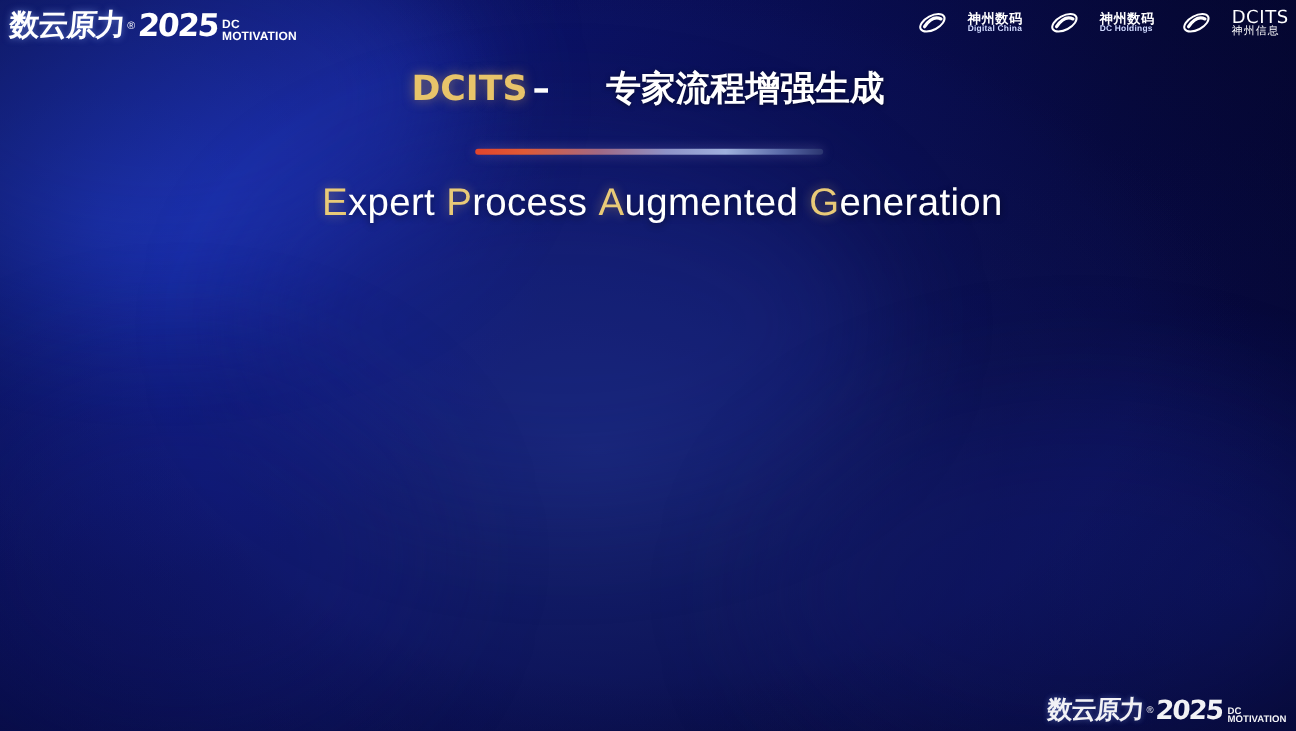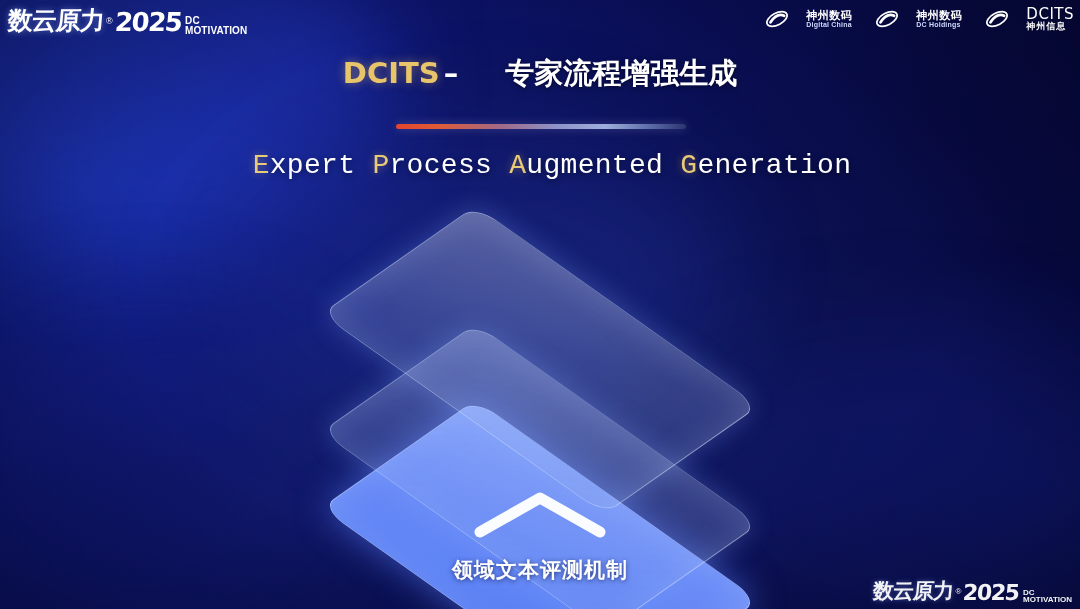--- a/index.html
+++ b/index.html
@@ -65,43 +65,43 @@
     position:absolute; right:6px; top:6px; display:flex; align-items:center; gap:22px;
   }
   .partner{ display:flex; align-items:center; gap:16px; }
   .swirl{ width:26px; height:26px; flex:0 0 26px; }
   .p-txt{ display:flex; flex-direction:column; line-height:1.0; }
   .p-cn{ font-size:11px; font-weight:bold; color:#fff; letter-spacing:.5px;
          font-family:"DejaVu Sans",sans-serif; white-space:nowrap; }
   .p-en{ font-size:7px; font-weight:bold; color:#cfd9ff; letter-spacing:.2px; white-space:nowrap; }
   .p-big{ font-size:15px; font-weight:normal; color:#fff; letter-spacing:.5px;
           font-family:"DejaVu Sans",sans-serif; }
-  .p-small-cn{ font-size:9px; font-weight:bold; color:#fff; letter-spacing:1px;
+  .p-small-cn{ font-size:9px; font-weight:normal; color:#fff; letter-spacing:1px;
                font-family:"DejaVu Sans",sans-serif; }
 
   
   .title-main{
     position:absolute; left:0; right:0; top:54px; text-align:center;
     font-size:29px; font-weight:bold; white-space:nowrap;
     font-family:"DejaVu Sans","Liberation Sans",sans-serif;
   }
   .title-main .gold{ color:#e8c46a; text-shadow:0 0 10px rgba(220,175,90,.5); }
   .title-main .dash{ color:#ffffff; padding:0 4px; }
   .title-main .wh{ color:#ffffff; text-shadow:0 1px 4px rgba(0,0,0,.55);margin-left:43px; }
 
   .divider{
     position:absolute; left:396px; top:124px; width:290px; height:5px; border-radius:3px;
     background:linear-gradient(90deg,#e2452c 0%,#e05a36 14%,#a26a86 36%,#8e93c8 55%,#9fb0dd 72%,#5a6aa8 88%,#2b3570 100%);
     box-shadow:0 0 10px rgba(160,150,210,.35);
   }
 
   .subtitle{
     position:absolute; left:0; right:0; top:150px; text-align:center;
-    font-size:28px; white-space:nowrap;
-    font-family:Liberation Mono, monospace;
+    font-size:32px; white-space:nowrap;
+    font-family:Liberation Sans, sans-serif;
     color:#ffffff; letter-spacing:.3px;
     text-shadow:0 2px 6px rgba(0,0,0,.45);
     margin-left:24px;
   }
   .subtitle .cap{ color:#e9ca78; text-shadow:0 0 9px rgba(225,185,100,.45); }
 
   
   .stack{ position:absolute; left:300px; top:228px; width:480px; height:340px; }
   .layer{
     position:absolute; left:50%; width:332px; height:332px;
@@ -212,33 +212,20 @@
   <div class="title-main">
     <span class="gold">DCITS</span><span class="dash">–</span><span class="wh">专家流程增强生成</span>
   </div>
 
   <div class="divider"></div>
 
   <div class="subtitle">
     <span class="cap">E</span><span>xpert</span>&nbsp;<span class="cap">P</span><span>rocess</span>&nbsp;<span class="cap">A</span><span>ugmented</span>&nbsp;<span class="cap">G</span><span>eneration</span>
   </div>
 
-  <div class="stack">
-
-    <div class="layer l-bot"></div>
-    <div class="layer l-mid"></div>
-    <div class="layer l-top"></div>
-
-    <svg class="chev" viewBox="0 0 136 48">
-      <path d="M8 42 L68 8 L128 42" fill="none" stroke="#ffffff" stroke-width="11" stroke-linecap="round" stroke-linejoin="round" opacity="0.97"></path>
-    </svg>
-
-    <span class="lbl lbl-top">领域文本评测机制</span>
-
-  </div>
 
   <div class="foot-logo">
     <span class="cn">数云原力</span>
     <span class="reg">®</span>
     <span class="yr">2025</span>
     <span class="sub">
       <span class="l1">DC</span>
       <span class="l2">MOTIVATION</span>
     </span>
   </div>

